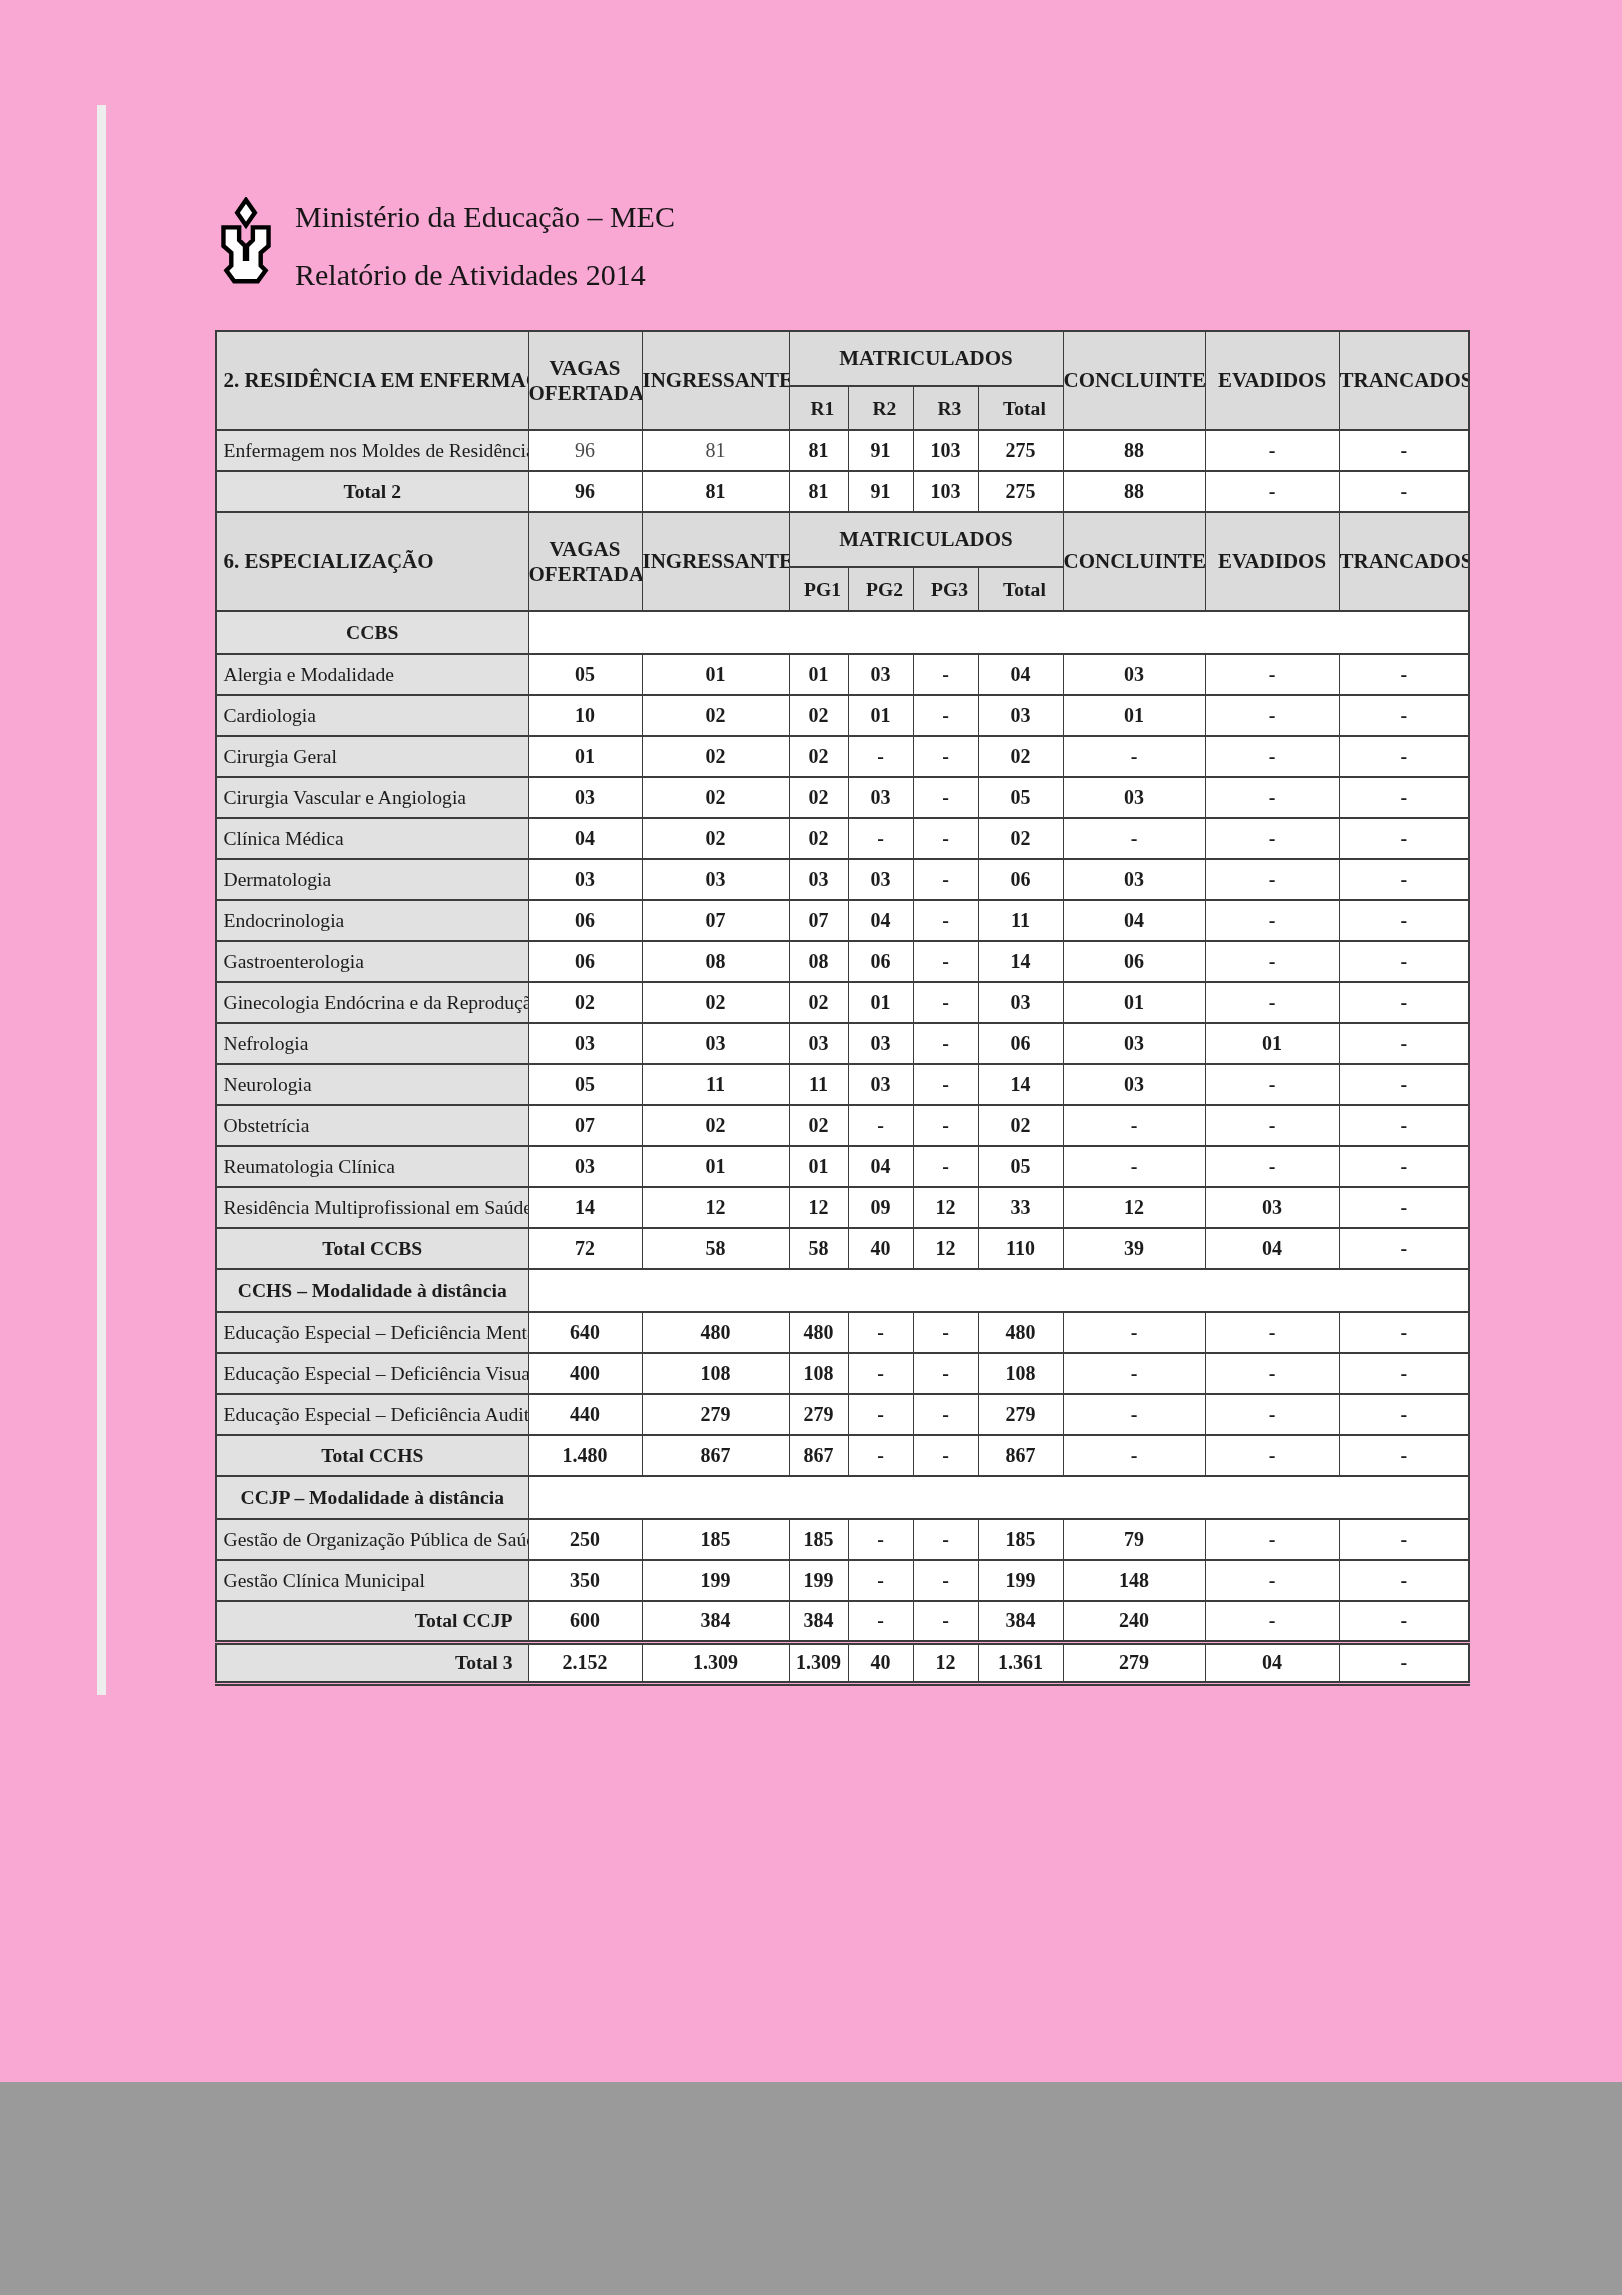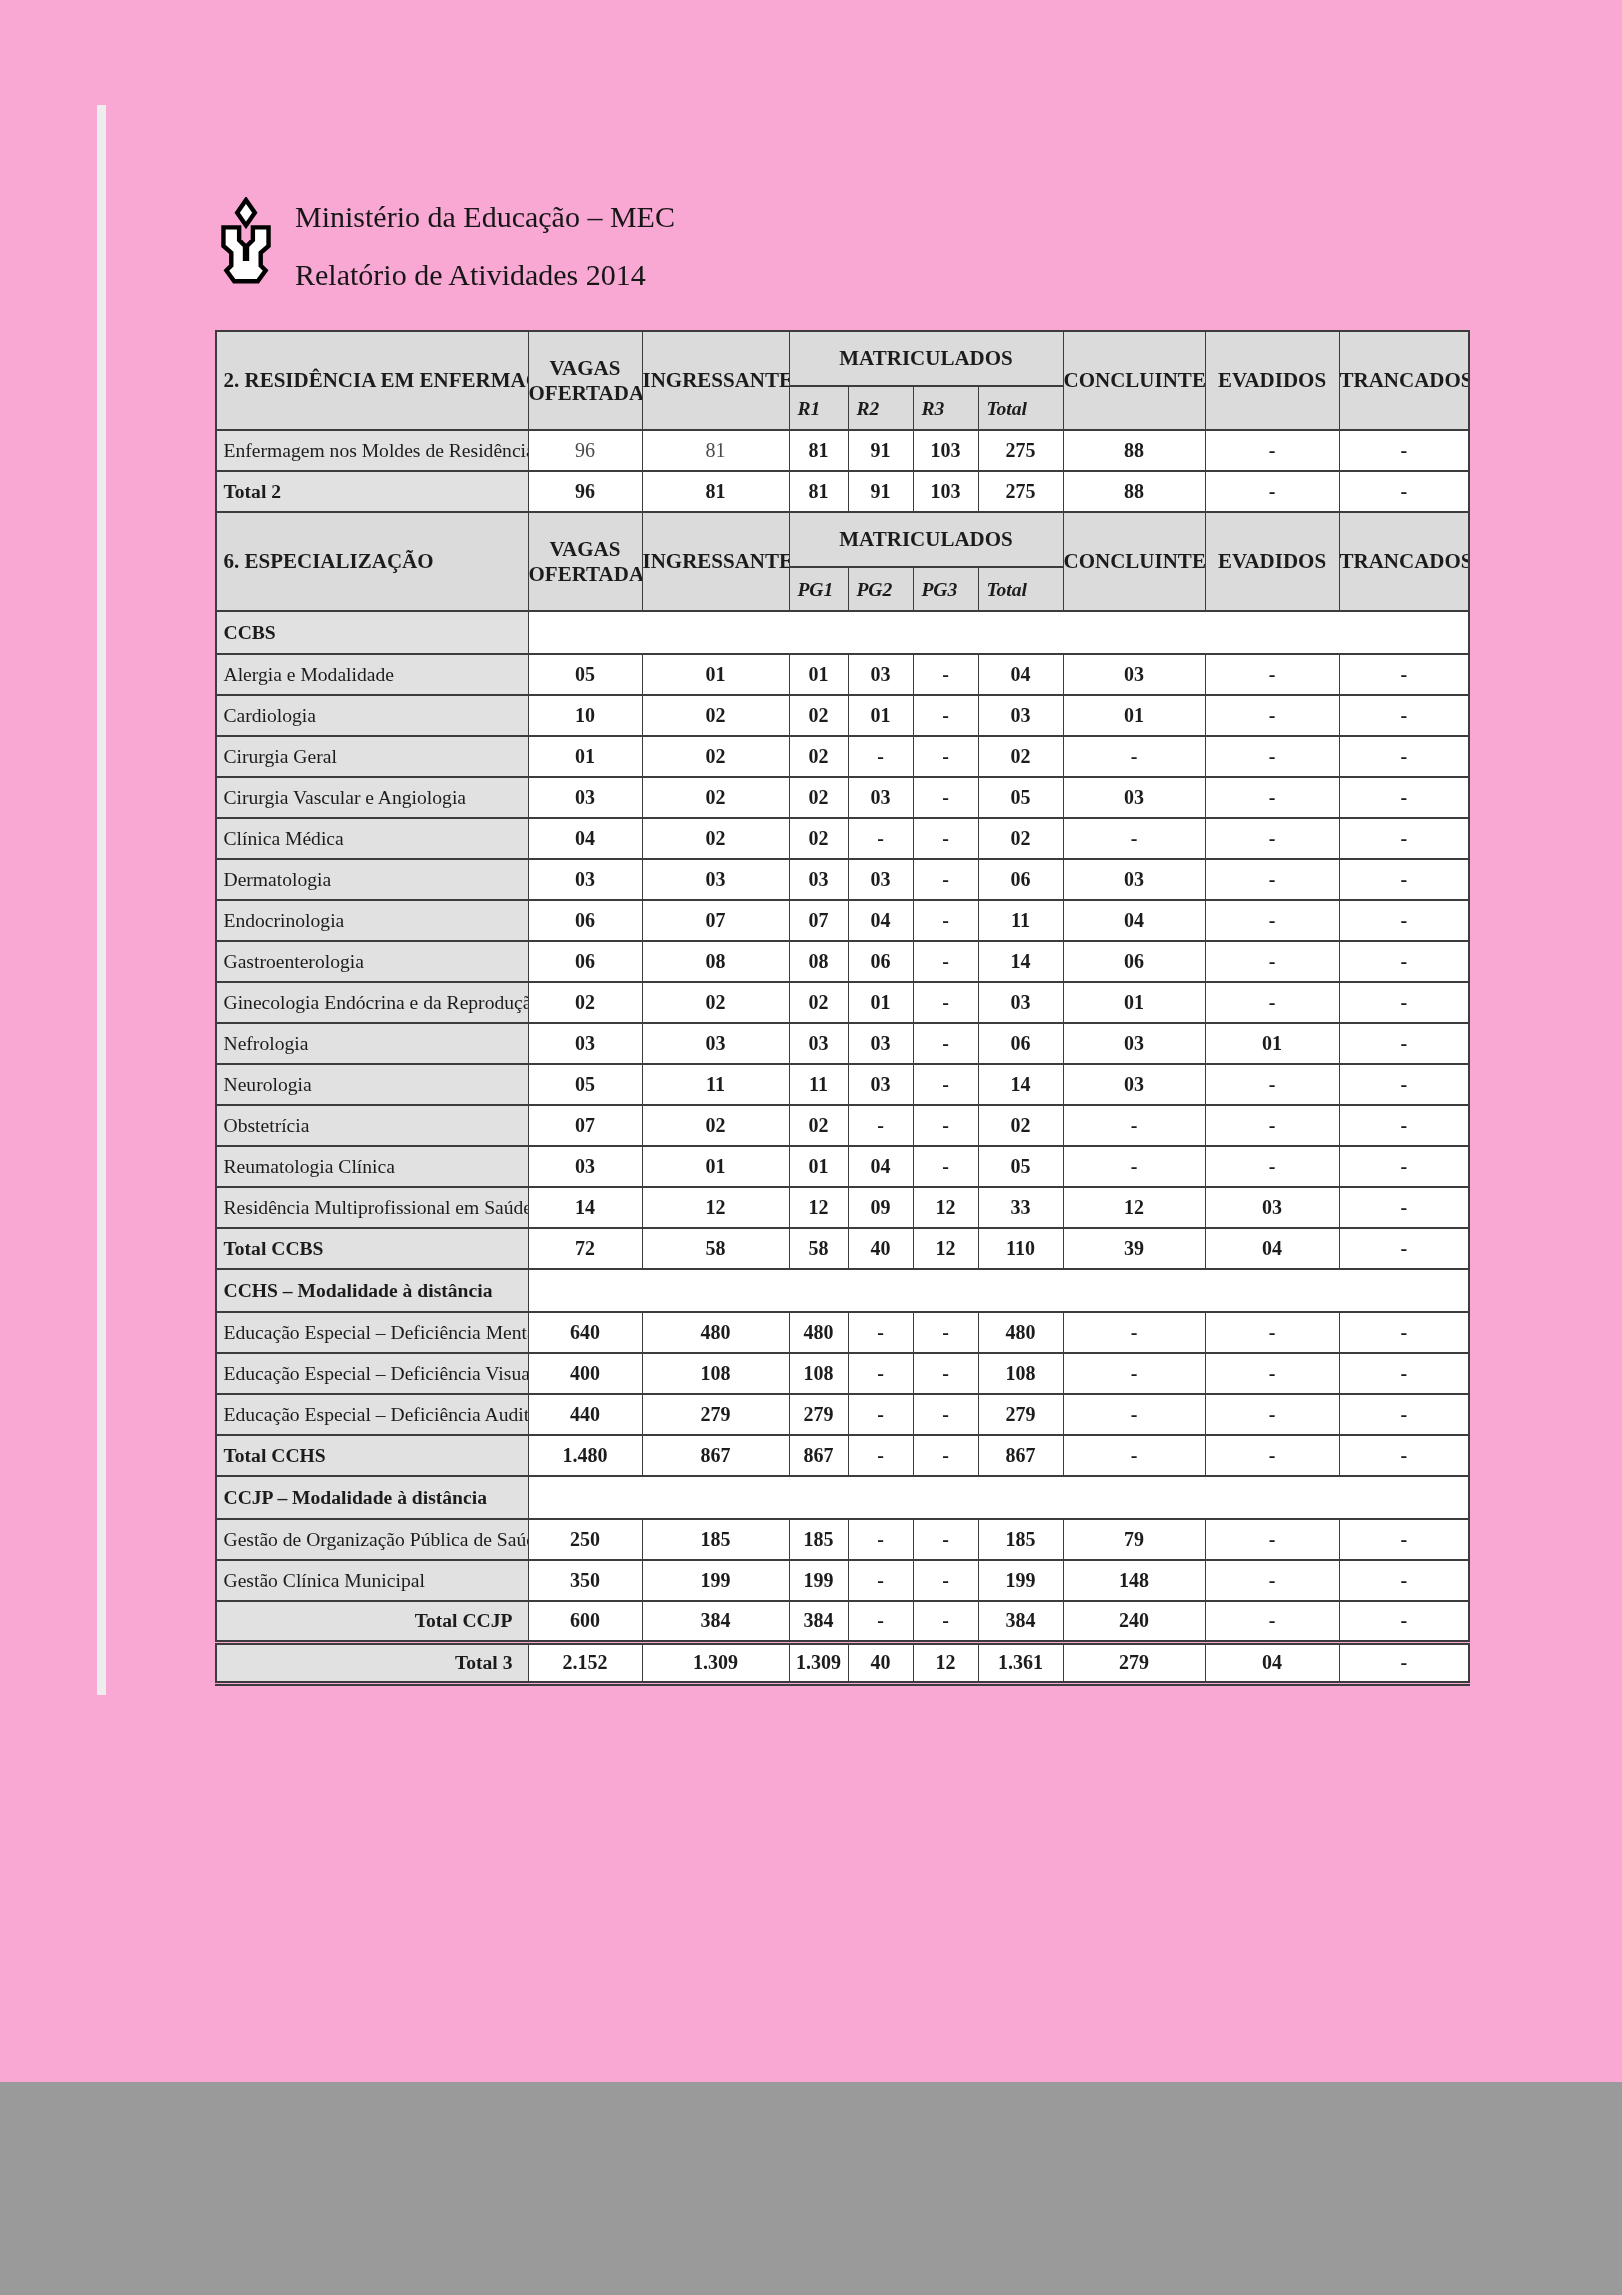--- a/index.html
+++ b/index.html
@@ -36,31 +36,31 @@
     border-top-width:2px;border-bottom-width:2px;
     padding:0;overflow:hidden;
   }
   th{
     background:var(--header-bg);
     font-weight:bold;font-size:21px;line-height:25px;
     text-align:center;vertical-align:middle;
     border-bottom-width:2.6px;
   }
   th.hdr-title{text-align:left;padding-left:6.5px;white-space:nowrap;}
-  th.hdr-sub{text-align:left;padding-left:7.9px;font-size:19.6px;font-style:italic;}
+  th.hdr-sub{text-align:center;padding-left:7.9px;font-size:19.6px;}
   tr.hdr-top{height:55px;}
   tr.hdr-sub-row{height:44px;}
   tr.r-data{height:41px;}
   tr.r-group{height:43px;}
   td.label{
     background:var(--label-bg);
     text-align:left;vertical-align:middle;
     padding:0 6.5px;font-size:19.6px;white-space:nowrap;
   }
-  td.label.bold{font-weight:bold;}
+  td.label.bold{font-weight:bold;text-align:center;}
   td.label.right{text-align:right;padding-right:15px;}
   td.num{
     background:#ffffff;text-align:center;vertical-align:middle;
     font-size:20px;font-weight:bold;
   }
   td.num.plain{font-weight:normal;color:#4a4a4a;}
   td.groupfill{background:#ffffff;}
   span.acronym{border-bottom:3.3px solid #111;padding-bottom:10px;}
   tr.grand td{border-top:5.9px double var(--border);border-bottom:5.9px double var(--border);}
 </style>

